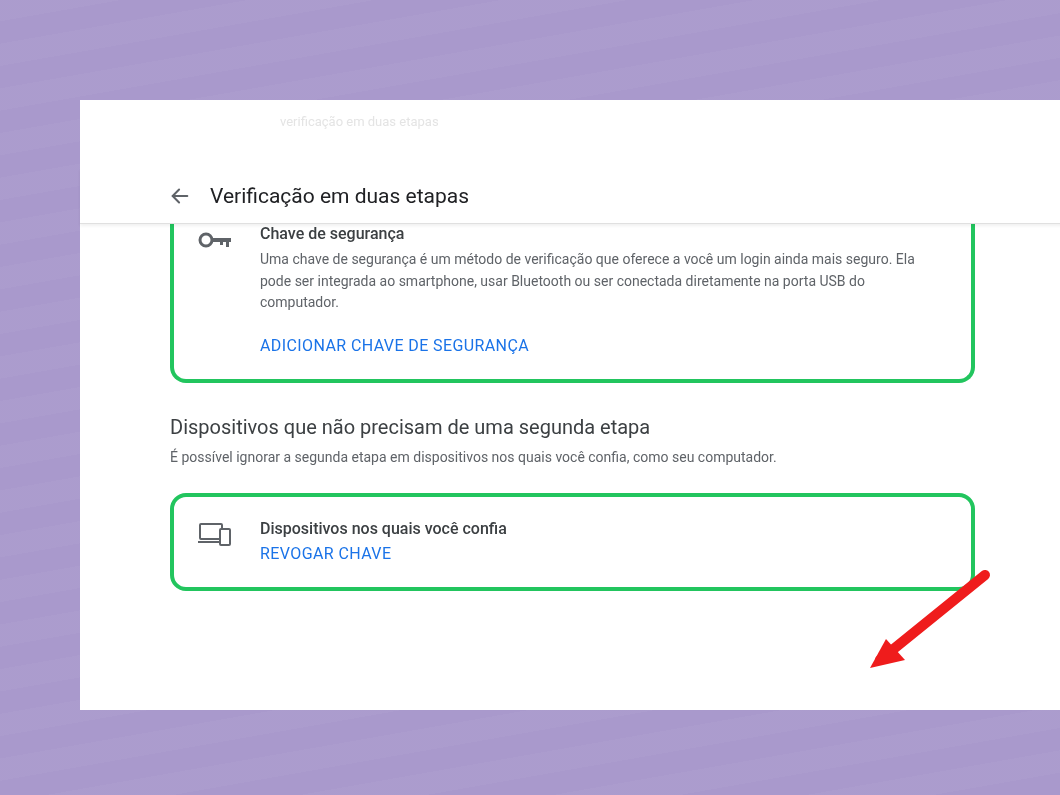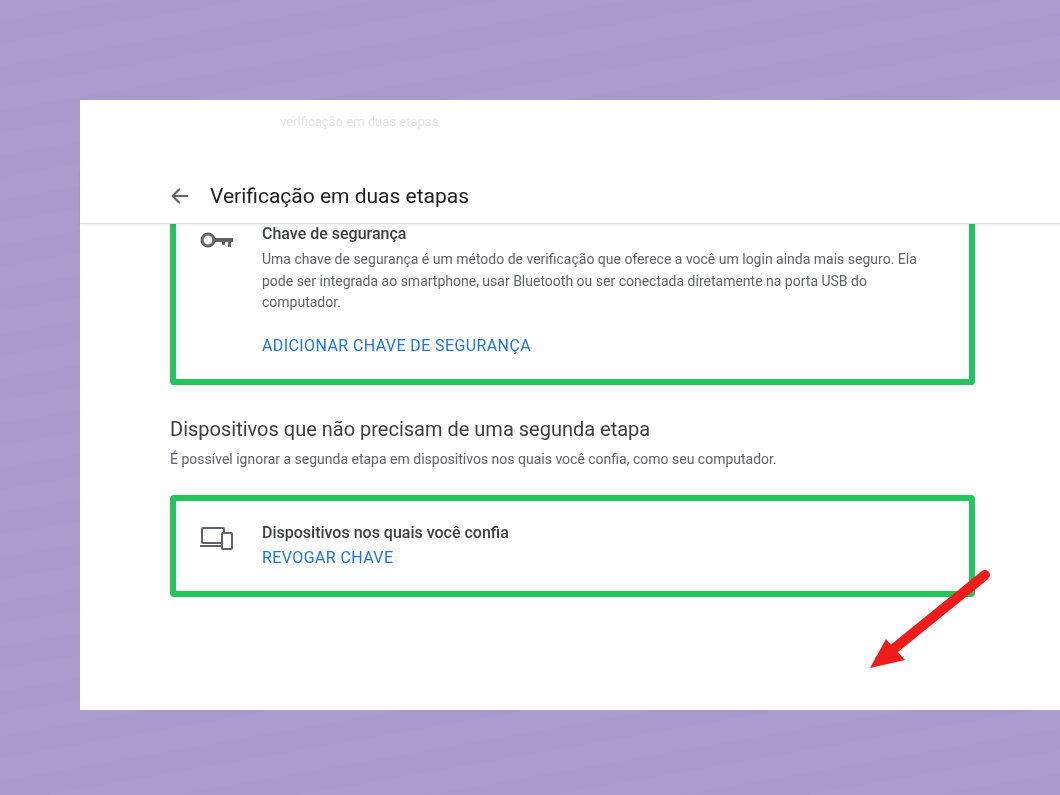--- a/index.html
+++ b/index.html
@@ -82,22 +82,22 @@
     }
     .content {
       position: absolute;
       top: 124px;
       left: 0;
       right: 0;
       bottom: 0;
       padding: 0 90px 0 90px;
     }
     .card {
-      border: 6px solid #22c55e;
-      border-radius: 4px;
+      border: 4px solid #22c55e;
+      border-radius: 16px;
       padding: 0 24px 24px 24px;
       margin-bottom: 32px;
       position: relative;
     }
     .card-row {
       display: flex;
       gap: 22px;
       justify-content: space-between;
     }
     .card-icon {

